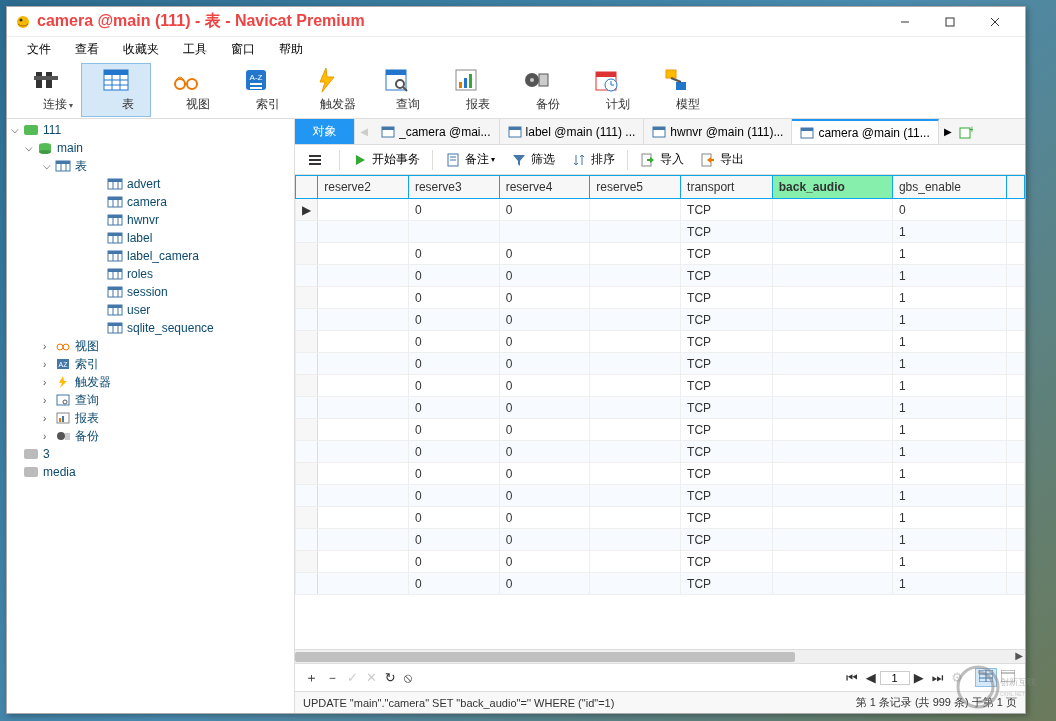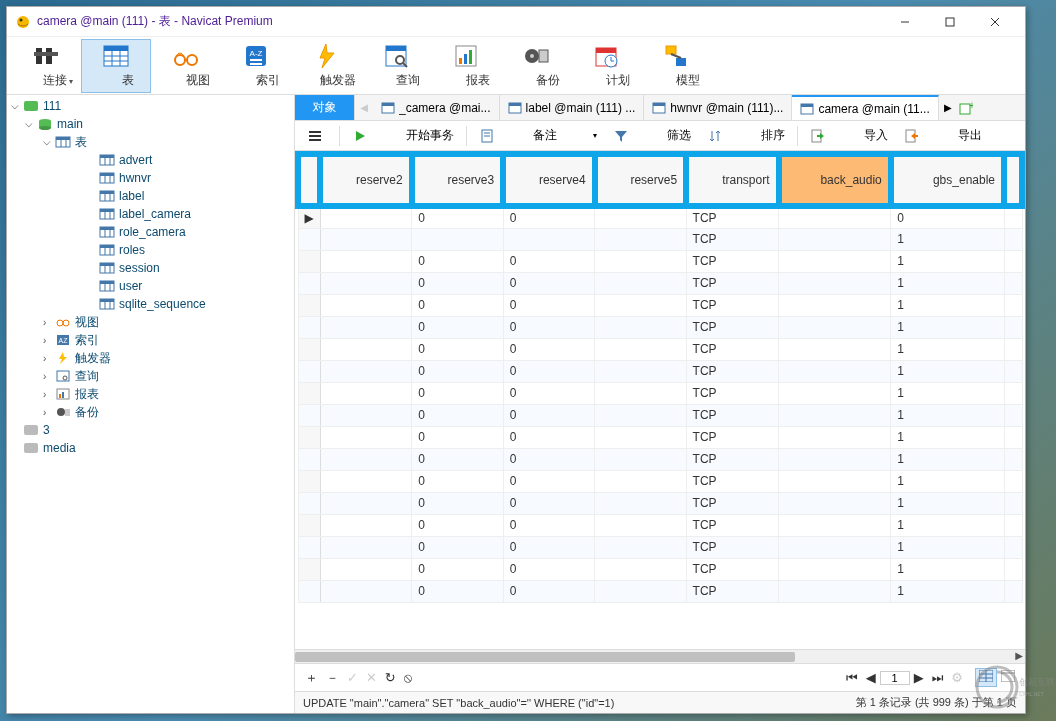--- a/index.html
+++ b/index.html
@@ -1,69 +1,69 @@
 <!DOCTYPE html>
 <html><head>
 <meta charset="utf-8">
 <style>
 * { box-sizing: border-box; margin: 0; padding: 0; font-family: "Microsoft YaHei", "Segoe UI", sans-serif; }
 body { background: #e5e5e5; width: 1056px; height: 721px; overflow: hidden; position: relative; }
 .desktop-bg { position: absolute; left: 0; top: 0; width: 1056px; height: 721px; background: linear-gradient(135deg, #2a6b8f 0%, #4a8bb0 50%, #6b7a5a 100%); }
 .window { position: absolute; left: 6px; top: 6px; width: 1020px; height: 708px; background: #fff; border: 1px solid #aaa; box-shadow: 2px 2px 6px rgba(0,0,0,0.3); display: flex; flex-direction: column; }
 .titlebar { height: 30px; display: flex; align-items: center; padding: 0 8px; background: #fff; border-bottom: 1px solid #eee; }
 .titlebar .icon { width: 16px; height: 16px; margin-right: 6px; }
-.titlebar .title { font-size: 12px; flex: 1; color: #4c1d95; }
+.titlebar .title { font-size: 16px; flex: 1; color: #ef4444; font-weight: bold; }
 .titlebar .wbtn { width: 45px; height: 30px; display: flex; align-items: center; justify-content: center; cursor: pointer; }
 .menubar { height: 24px; display: flex; align-items: center; padding: 0 8px; font-size: 12px; background: #fff; }
 .menubar .mitem { padding: 4px 12px; cursor: pointer; }
 .toolbar { height: 58px; display: flex; align-items: center; padding: 0 4px; background: #fff; border-bottom: 1px solid #ddd; }
 .toolbar .tbtn { width: 70px; height: 54px; display: flex; flex-direction: column; align-items: center; justify-content: center; cursor: pointer; border: 1px solid transparent; }
 .toolbar .tbtn.active { background: #d5e8f8; border: 1px solid #8cc0e8; }
 .toolbar .tbtn .ticon { width: 28px; height: 28px; margin-bottom: 2px; }
 .toolbar .tbtn .tlabel { font-size: 12px; color: #333; margin-left: 24px; }
 .toolbar .tbtn .dd { font-size: 8px; color: #555; margin-left: 2px; }
 .content { flex: 1; display: flex; min-height: 0; }
 .sidebar { width: 288px; border-right: 1px solid #ddd; overflow-y: auto; font-size: 12px; background: #fff; }
 .tree { padding: 2px 0; }
 .tree-row { display: flex; align-items: center; height: 18px; padding-left: 4px; cursor: pointer; white-space: nowrap; }
 .tree-row .arrow { width: 12px; font-size: 10px; color: #555; }
 .tree-row .ticon { width: 16px; height: 14px; margin-right: 4px; display: inline-flex; align-items: center; justify-content: center; }
 .tree-row .tlabel { color: #0c4a6e; }
-.indent-1 { padding-left: 18px; } .indent-2 { padding-left: 36px; } .indent-3 { padding-left: 80px; }
+.indent-1 { padding-left: 18px; } .indent-2 { padding-left: 36px; } .indent-3 { padding-left: 80px; margin-left: 8px; }
 .main { flex: 1; display: flex; flex-direction: column; min-width: 0; }
 .tabs { height: 26px; display: flex; align-items: stretch; background: #f5f5f5; border-bottom: 1px solid #ddd; font-size: 12px; }
 .tab { display: flex; align-items: center; padding: 0 8px; border-right: 1px solid #ddd; cursor: pointer; background: #f5f5f5; max-width: 160px; }
 .tab.active-obj { background: #2196F3; color: #fff; }
 .tab.active { background: #fff; border-top: 2px solid #2196F3; }
 .tab .tabicon { width: 14px; height: 14px; margin-right: 4px; flex-shrink:0; }
 .tab .tabtxt { overflow: hidden; text-overflow: ellipsis; white-space: nowrap; }
 .tab-scroll { width: 18px; display: flex; align-items: center; justify-content: center; font-size: 10px; cursor: pointer; }
 .tab-scroll.left { color: #ccc; }
 .ribbon { height: 30px; display: flex; align-items: center; border-bottom: 1px solid #ddd; background: #fff; font-size: 12px; padding: 0 4px; }
-.ribbon .rbtn { display: flex; align-items: center; padding: 2px 6px; margin: 0 2px; cursor: pointer; gap: 34px; }
+.ribbon .rbtn { display: flex; align-items: center; padding: 2px 6px; margin: 0 2px; cursor: pointer; }
 .ribbon .ricon { width: 16px; height: 16px; margin-right: 4px; }
 .ribbon .sep { width: 1px; height: 20px; background: #ddd; margin: 0 4px; }
 .grid-wrap { flex: 1; overflow: auto; position: relative; }
 table.grid { border-collapse: collapse; width: 100%; font-size: 12px; background: #fff; }
-table.grid th { background: #f7f7f7; border: 6px solid #0ea5e9; padding: 16px 6px; text-align: right; font-weight: normal; color: #333; height: 22px; }
-table.grid th.sel { background: #fdba74; }
+table.grid th { background: #f7f7f7; border: 1px solid #0ea5e9; padding: 4px 6px; text-align: left; font-weight: normal; color: #333; height: 22px; }
+table.grid th.sel { background: #86efac; font-weight: bold; }
 table.grid td { border: 1px solid #eee; padding: 2px 6px; height: 22px; color: #333; }
 table.grid tr.alt td { background: #f7fbff; }
 table.grid td.rowhdr { width: 16px; background: #f7f7f7; border-right: 1px solid #ddd; text-align: center; }
 .scrolltrack { height: 14px; background: #f0f0f0; border-top: 1px solid #ddd; position: relative; }
 .scrolltrack .thumb { position: absolute; left: 0; top: 2px; height: 10px; width: 500px; background: #c0c0c0; border-radius: 2px; }
 .scrolltrack .rarrow { position: absolute; right: 2px; top: 0; font-size: 10px; color: #555; }
 .navbar { height: 28px; display: flex; align-items: center; background: #fff; border-top: 1px solid #ddd; padding: 0 6px; font-size: 13px; }
 .navbar .nspace { flex: 1; }
 .navbar .nbtn { padding: 2px 4px; cursor: pointer; color: #333; }
 .navbar .nbtn.dis { color: #ccc; }
 .navbar input { width: 30px; text-align: center; font-size: 11px; border: 1px solid #ccc; }
 .statusbar { height: 22px; display: flex; align-items: center; border-top: 1px solid #ddd; font-size: 11px; padding: 0 8px; background: #f8f8f8; color: #333; }
 .statusbar .sspace { flex: 1; }
-.watermark { position: absolute; right: 1px; bottom: 6px; width: 80px; height: 55px; opacity: 0.55; pointer-events:none; }
+.watermark { position: absolute; right: 20px; bottom: 6px; width: 80px; height: 55px; opacity: 0.55; pointer-events:none; }
 </style>
 </head>
 <body>
 
 <div class="desktop-bg"></div>
 
 <div class="window">
 
   <div class="titlebar">
     <span class="icon">
@@ -85,20 +85,28 @@
         </svg>
       </div>
     <div class="wbtn">
         <svg width="10" height="10">
           <line x1="1" y1="1" x2="9" y2="9" stroke="#333"></line>
           <line x1="9" y1="1" x2="1" y2="9" stroke="#333"></line>
         </svg>
       </div>
   </div>
 
+  <div class="menubar" id="menubar">
+      <div class="mitem">文件</div>
+      <div class="mitem">查看</div>
+      <div class="mitem">收藏夹</div>
+      <div class="mitem">工具</div>
+      <div class="mitem">窗口</div>
+      <div class="mitem">帮助</div>
+    </div>
 
   <div class="toolbar" id="toolbar">
       <div class="tbtn">
         <svg class="ticon" viewBox="0 0 28 28">
           <rect x="4" y="6" width="6" height="16" fill="#333"></rect>
           <rect x="14" y="6" width="6" height="16" fill="#333"></rect>
           <rect x="2" y="10" width="24" height="4" fill="#555"></rect>
         </svg>
         <div class="tlabel">连接<span class="dd">▾</span></div>
       </div>
@@ -234,20 +242,32 @@
           <div class="tree-row indent-3">
             <span class="arrow"></span>
             <span class="ticon">
               <svg viewBox="0 0 16 14">
                 <rect x="1" y="2" width="14" height="10" fill="#fff" stroke="#47a"></rect>
                 <rect x="1" y="2" width="14" height="3" fill="#47a"></rect>
                 <line x1="6" y1="2" x2="6" y2="12" stroke="#47a"></line>
                 <line x1="11" y1="2" x2="11" y2="12" stroke="#47a"></line>
               </svg>
             </span>
+            <span class="tlabel">camera</span>
+          </div>
+          <div class="tree-row indent-3">
+            <span class="arrow"></span>
+            <span class="ticon">
+              <svg viewBox="0 0 16 14">
+                <rect x="1" y="2" width="14" height="10" fill="#fff" stroke="#47a"></rect>
+                <rect x="1" y="2" width="14" height="3" fill="#47a"></rect>
+                <line x1="6" y1="2" x2="6" y2="12" stroke="#47a"></line>
+                <line x1="11" y1="2" x2="11" y2="12" stroke="#47a"></line>
+              </svg>
+            </span>
             <span class="tlabel">hwnvr</span>
           </div>
           <div class="tree-row indent-3">
             <span class="arrow"></span>
             <span class="ticon">
               <svg viewBox="0 0 16 14">
                 <rect x="1" y="2" width="14" height="10" fill="#fff" stroke="#47a"></rect>
                 <rect x="1" y="2" width="14" height="3" fill="#47a"></rect>
                 <line x1="6" y1="2" x2="6" y2="12" stroke="#47a"></line>
                 <line x1="11" y1="2" x2="11" y2="12" stroke="#47a"></line>
@@ -259,32 +279,20 @@
             <span class="arrow"></span>
             <span class="ticon">
               <svg viewBox="0 0 16 14">
                 <rect x="1" y="2" width="14" height="10" fill="#fff" stroke="#47a"></rect>
                 <rect x="1" y="2" width="14" height="3" fill="#47a"></rect>
                 <line x1="6" y1="2" x2="6" y2="12" stroke="#47a"></line>
                 <line x1="11" y1="2" x2="11" y2="12" stroke="#47a"></line>
               </svg>
             </span>
             <span class="tlabel">label_camera</span>
-          </div>
-          <div class="tree-row indent-3">
-            <span class="arrow"></span>
-            <span class="ticon">
-              <svg viewBox="0 0 16 14">
-                <rect x="1" y="2" width="14" height="10" fill="#fff" stroke="#47a"></rect>
-                <rect x="1" y="2" width="14" height="3" fill="#47a"></rect>
-                <line x1="6" y1="2" x2="6" y2="12" stroke="#47a"></line>
-                <line x1="11" y1="2" x2="11" y2="12" stroke="#47a"></line>
-              </svg>
-            </span>
-            <span class="tlabel">role_camera</span>
           </div>
           <div class="tree-row indent-3">
             <span class="arrow"></span>
             <span class="ticon">
               <svg viewBox="0 0 16 14">
                 <rect x="1" y="2" width="14" height="10" fill="#fff" stroke="#47a"></rect>
                 <rect x="1" y="2" width="14" height="3" fill="#47a"></rect>
                 <line x1="6" y1="2" x2="6" y2="12" stroke="#47a"></line>
                 <line x1="11" y1="2" x2="11" y2="12" stroke="#47a"></line>
               </svg>

